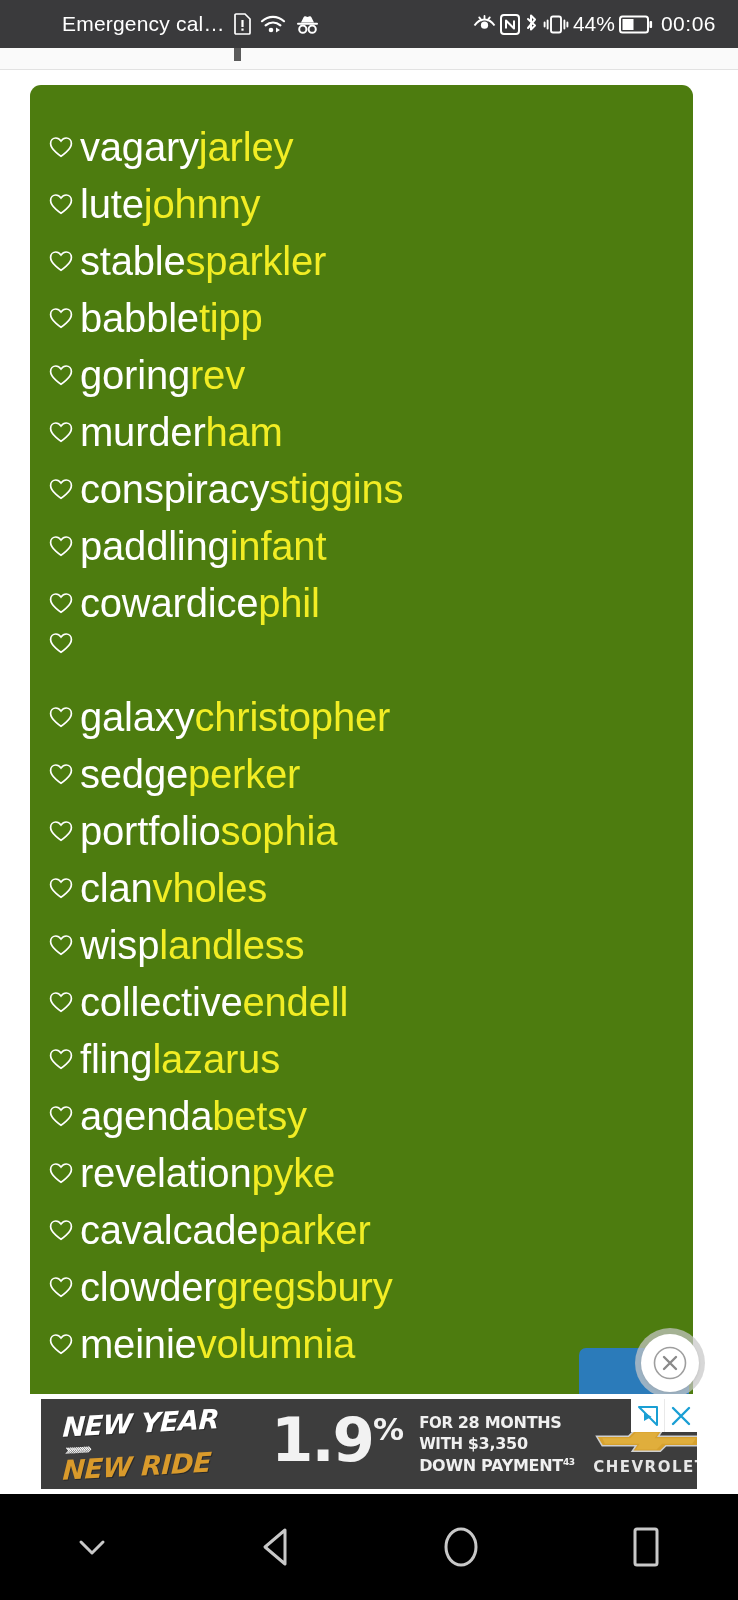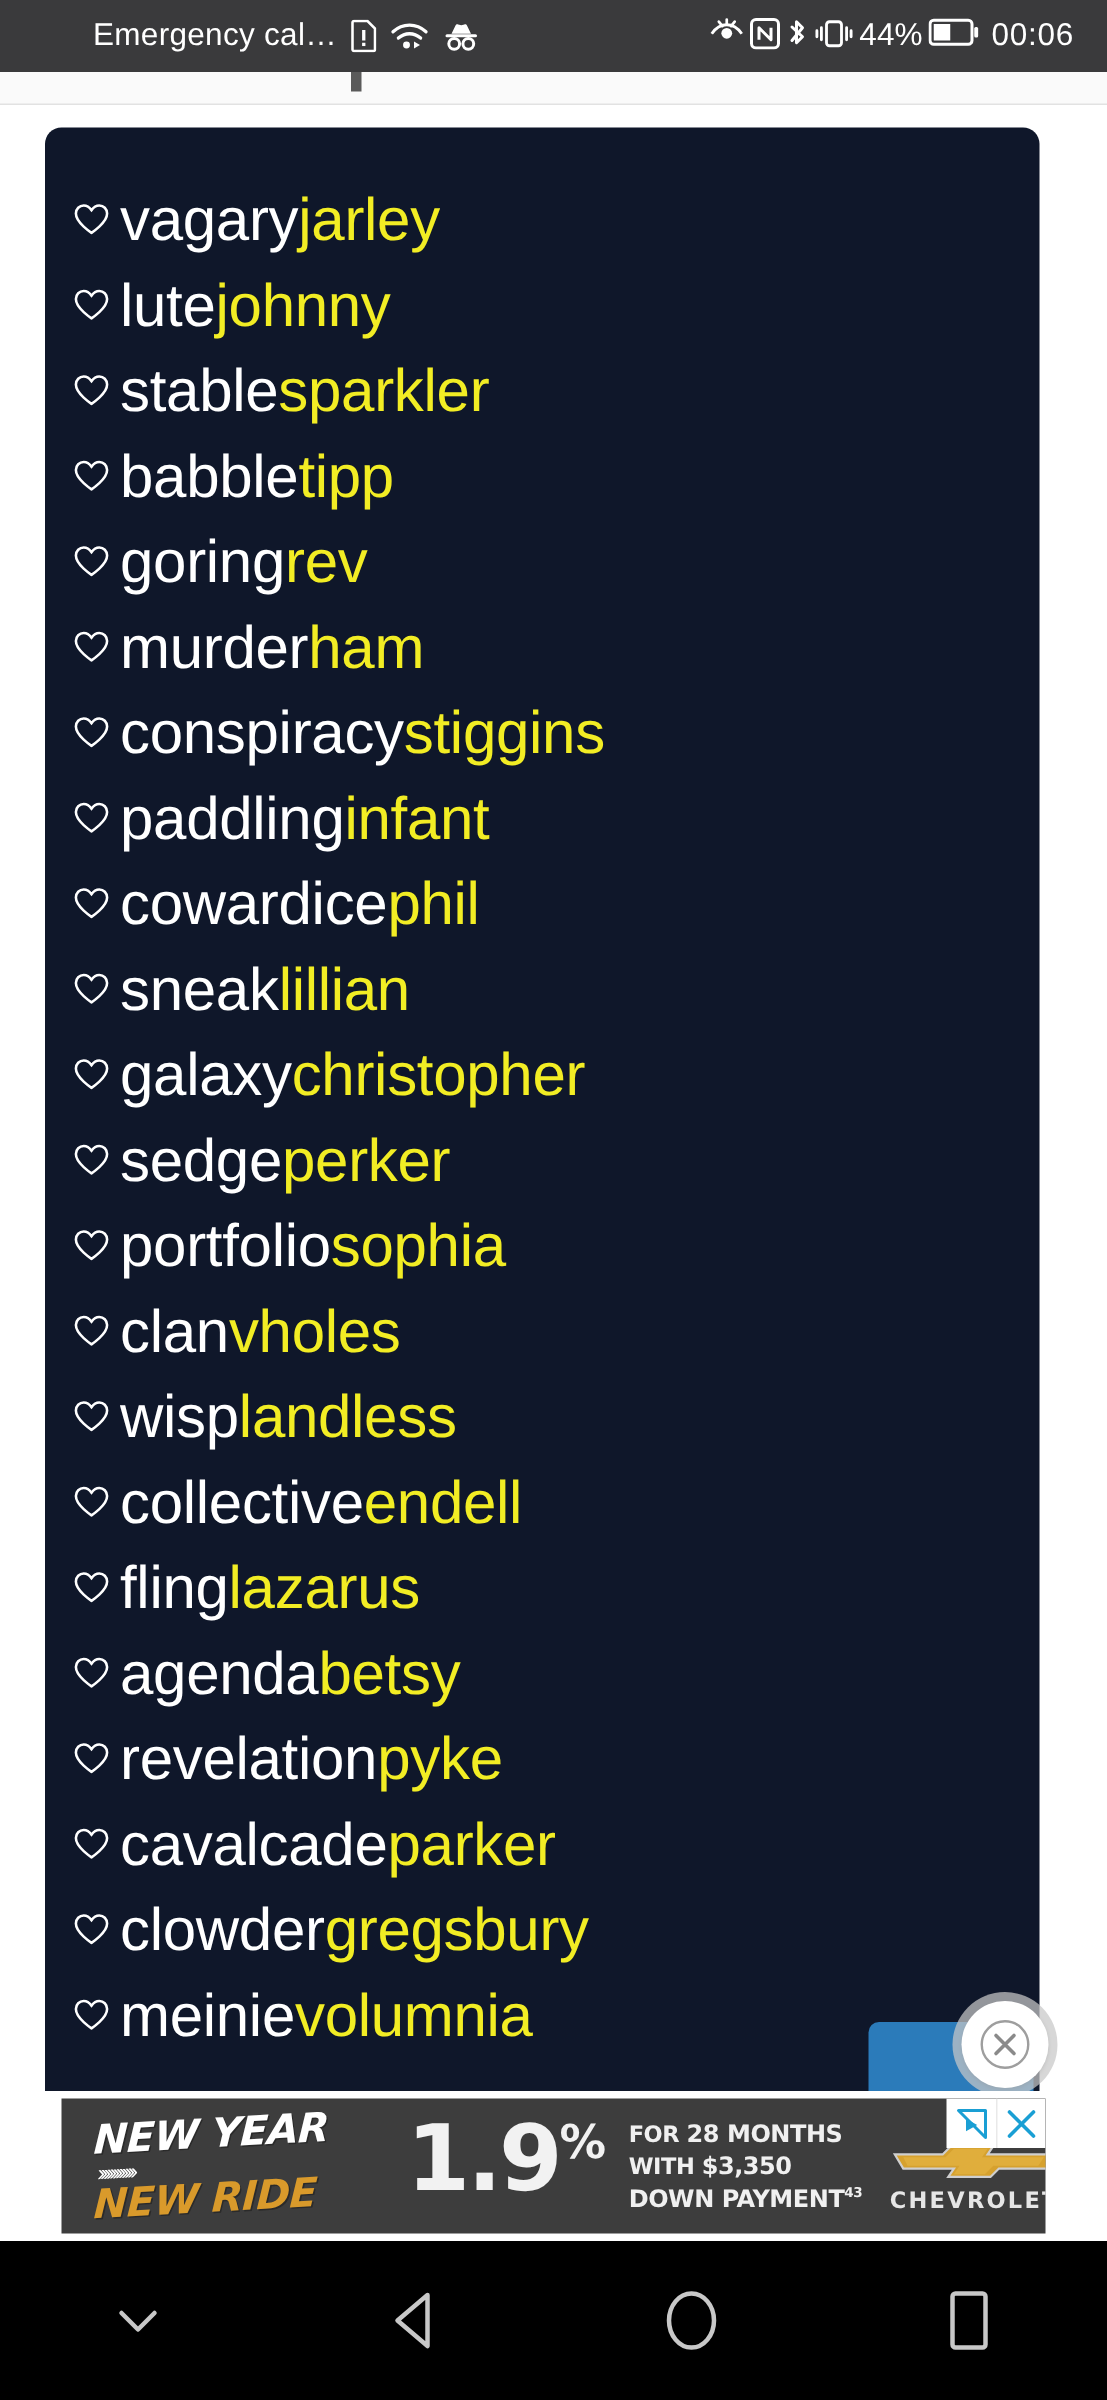--- a/index.html
+++ b/index.html
@@ -13,21 +13,21 @@
 
   
   .statusbar{
     position:absolute; top:0; left:0; width:738px; height:48px;
     background:#3a3a3c; color:#fff;
     display:flex; align-items:center;
     padding:0 22px 0 62px;
     font-size:21px;
   }
   .sb-left{ display:flex; align-items:center; gap:9px; flex:0 0 auto; }
-  .sb-right{ display:flex; align-items:flex-start; gap:4px; margin-left:auto; }
+  .sb-right{ display:flex; align-items:center; gap:4px; margin-left:auto; }
   .sb-text{ letter-spacing:.2px; white-space:nowrap; }
   .sb-ico{ display:inline-flex; align-items:center; justify-content:center; }
   .sb-ico svg{ display:block; }
   .sb-pct{ font-size:21px; letter-spacing:0; }
   .sb-clock{ font-size:21px; letter-spacing:.5px; margin-left:4px; }
 
   
   .chrome-strip{
     position:absolute; top:48px; left:0; width:738px; height:22px;
     background:#fafafa; border-bottom:1px solid #e2e2e2;
@@ -37,21 +37,21 @@
   }
 
   
   .page{
     position:absolute; top:70px; left:0; width:738px; height:1330px;
     background:#ffffff; overflow:hidden;
   }
   .card{
     position:absolute; left:30px; top:15px;
     width:663px; height:1320px;
-    background:#0f172a; border-radius:11px;
+    background:#4d7c0f; border-radius:11px;
     overflow:hidden;
   }
 
   .list{ padding:34px 0 0 0; }
   .row{
     display:flex; align-items:baseline;
     padding:0 0 0 68px;
     height:57px;
   }
   .heart{
@@ -329,21 +329,20 @@
             </span>
           <span class="term"><span class="pre">cowardice</span><span class="suf">phil</span></span>
         </div>
 
         <div class="row">
           <span class="heart">
               <svg width="26" height="24" viewBox="0 0 26 24">
                 <path d="M13 21.2S2.6 14.6 2.6 8.4c0-3.2 2.4-5.4 5.2-5.4 2 0 3.8 1.1 5.2 3.1C14.4 4.1 16.2 3 18.2 3c2.8 0 5.2 2.2 5.2 5.4 0 6.2-10.4 12.8-10.4 12.8z" fill="none" stroke="#ffffff" stroke-width="1.7"></path>
               </svg>
             </span>
-          <span class="term"><span class="pre">sneak</span><span class="suf">lillian</span></span>
         </div>
 
         <div class="row">
           <span class="heart">
               <svg width="26" height="24" viewBox="0 0 26 24">
                 <path d="M13 21.2S2.6 14.6 2.6 8.4c0-3.2 2.4-5.4 5.2-5.4 2 0 3.8 1.1 5.2 3.1C14.4 4.1 16.2 3 18.2 3c2.8 0 5.2 2.2 5.2 5.4 0 6.2-10.4 12.8-10.4 12.8z" fill="none" stroke="#ffffff" stroke-width="1.7"></path>
               </svg>
             </span>
           <span class="term"><span class="pre">galaxy</span><span class="suf">christopher</span></span>
         </div>

